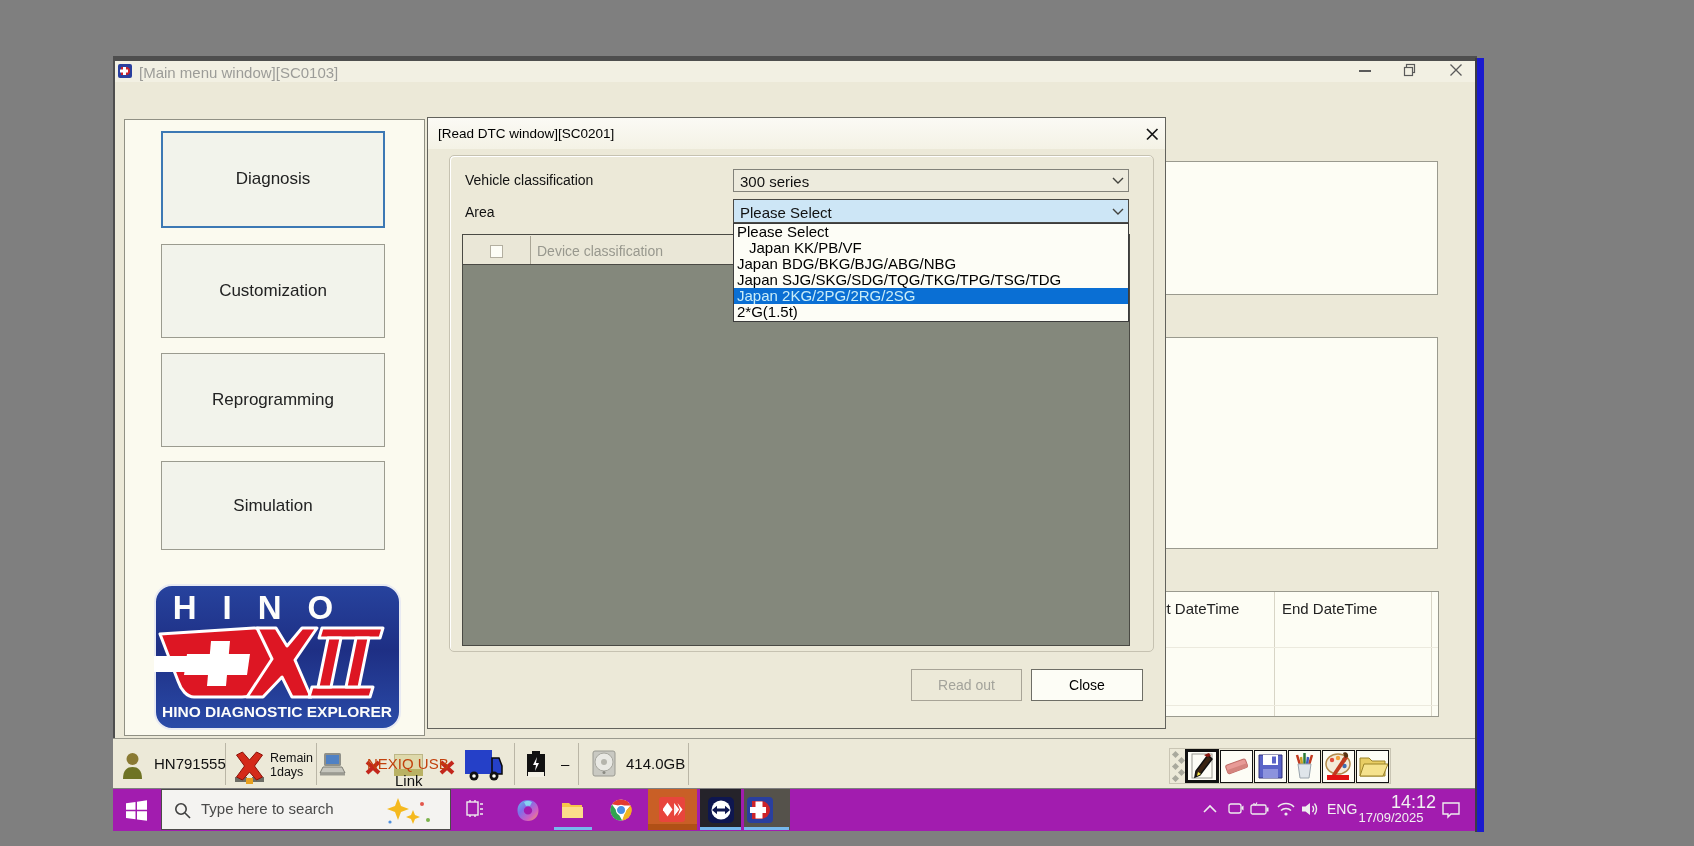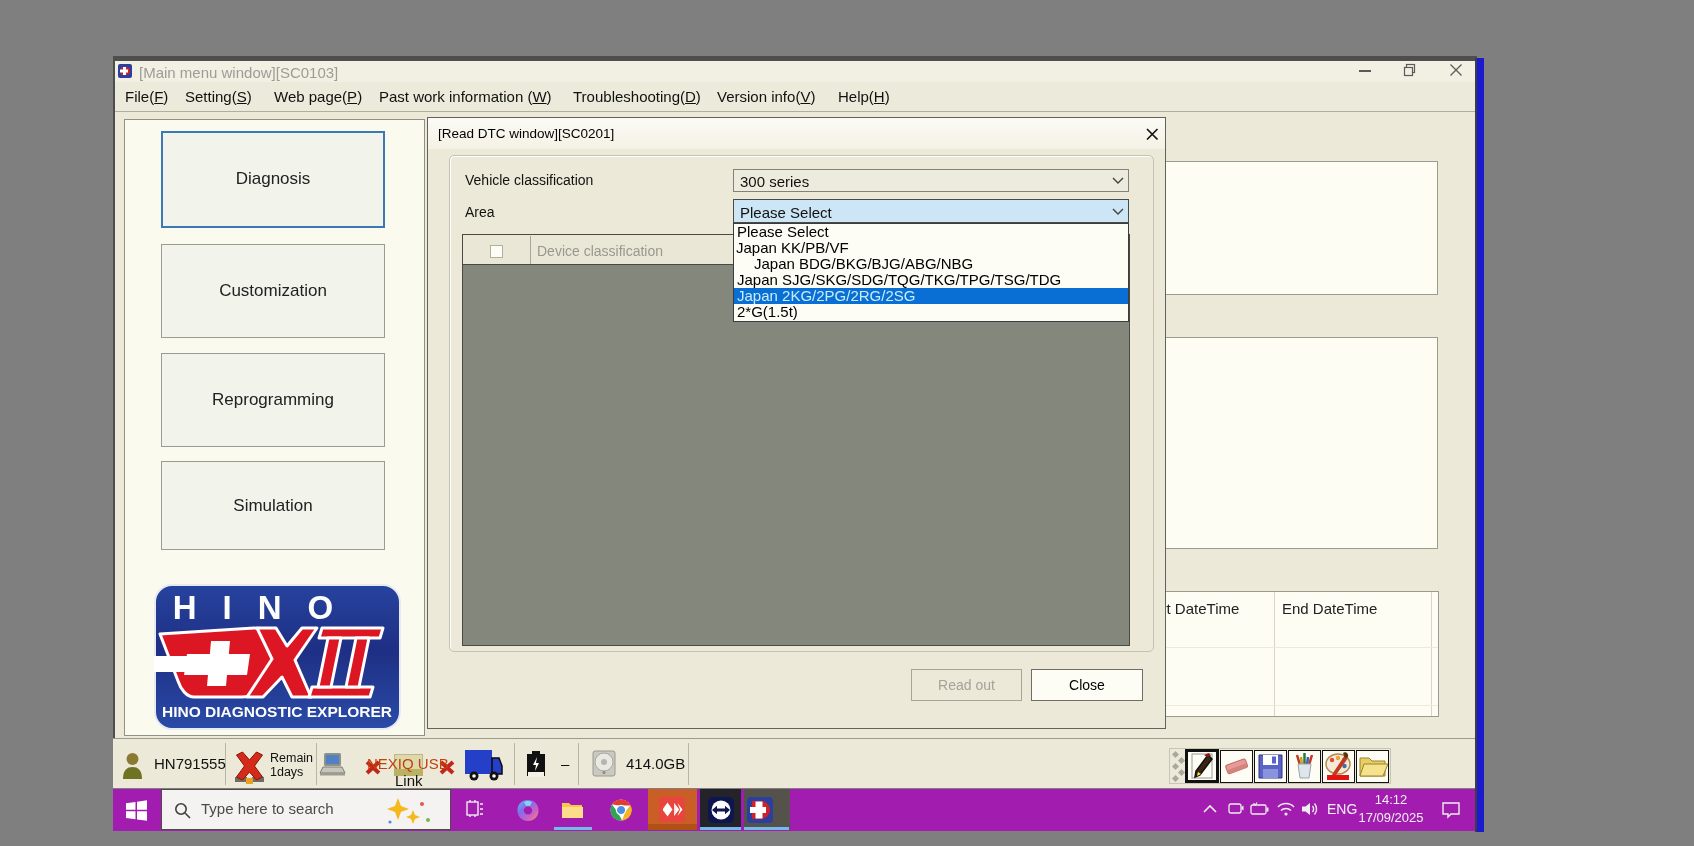--- a/index.html
+++ b/index.html
@@ -25,29 +25,20 @@
     <div class="abs" style="left:1244px;top:9px;width:12px;height:1.5px;background:#5a5a5a;"></div>
     <svg class="abs" style="left:1288px;top:2px;" width="14" height="14">
       <rect x="3.5" y="1.5" width="8" height="8" fill="none" stroke="#5a5a5a" stroke-width="1.2"></rect>
       <rect x="1.5" y="4.5" width="8" height="8" fill="#f2f0e3" stroke="#5a5a5a" stroke-width="1.2"></rect>
     </svg>
     <svg class="abs" style="left:1334px;top:2px;" width="14" height="14">
       <path d="M1.5 1.5 L12.5 12.5 M12.5 1.5 L1.5 12.5" stroke="#5a5a5a" stroke-width="1.3"></path>
     </svg>
   </div>
 
-  <div class="abs" style="left:0;top:21px;width:1362px;height:29px;background:#eceadb;border-bottom:1px solid #b2ae9e;font-size:15px;color:#111;">
-    <span class="abs" style="left:10px;top:6px;">File(<u>F</u>)</span>
-    <span class="abs" style="left:70px;top:6px;">Setting(<u>S</u>)</span>
-    <span class="abs" style="left:159px;top:6px;">Web page(<u>P</u>)</span>
-    <span class="abs" style="left:264px;top:6px;">Past work information (<u>W</u>)</span>
-    <span class="abs" style="left:458px;top:6px;">Troubleshooting(<u>D</u>)</span>
-    <span class="abs" style="left:602px;top:6px;">Version info(<u>V</u>)</span>
-    <span class="abs" style="left:723px;top:6px;">Help(<u>H</u>)</span>
-  </div>
 </div>
 
 <div class="abs bb" style="left:124px;top:119px;width:301px;height:617px;background:#fbfaef;border:1px solid #909084;">
   <div class="abs bb" style="left:36px;top:124px;width:224px;height:94px;background:#f2f3eb;border:1px solid #9b9b8f;text-align:center;line-height:92px;font-size:17px;color:#222;">Customization</div>
   <div class="abs bb" style="left:36px;top:11px;width:224px;height:97px;background:#f2f3eb;border:2px solid #3c78b4;text-align:center;line-height:92px;font-size:17px;color:#222;">Diagnosis</div>
   <div class="abs bb" style="left:36px;top:341px;width:224px;height:89px;background:#f2f3eb;border:1px solid #9b9b8f;text-align:center;line-height:87px;font-size:17px;color:#222;">Simulation</div>
   <div class="abs bb" style="left:36px;top:233px;width:224px;height:94px;background:#f2f3eb;border:1px solid #9b9b8f;text-align:center;line-height:92px;font-size:17px;color:#222;">Reprogramming</div>
 
   <svg class="abs" style="left:29px;top:464px;" width="247" height="146" viewBox="0 0 247 146">
     <defs>
@@ -119,22 +110,22 @@
       <div class="abs" style="left:74px;top:8px;font-size:14px;color:#98988e;">Device classification</div>
     </div>
   </div>
 
 
   <div class="abs bb" style="left:483px;top:551px;width:111px;height:32px;background:#ece9d8;border:1px solid #a8a497;text-align:center;line-height:30px;font-size:14px;color:#a3a39b;">Read out</div>
   <div class="abs bb" style="left:603px;top:551px;width:112px;height:32px;background:#fdfdf6;border:1px solid #6e6e66;text-align:center;line-height:30px;font-size:14px;color:#000;">Close</div>
 
   <div class="abs bb" style="left:305px;top:105px;width:396px;height:99px;background:#fdfdf6;border:1px solid #3c3c3c;font-size:15px;color:#000;">
     <div style="height:16px;line-height:16px;padding-left:3px;">Please Select</div>
-    <div style="height:16px;line-height:16px;padding-left:2px;">Japan KK/PB/VF</div>
-    <div style="height:16px;line-height:16px;padding-left:3px;margin-left:17px;">Japan BDG/BKG/BJG/ABG/NBG</div>
+    <div style="height:16px;line-height:16px;padding-left:15px;">Japan KK/PB/VF</div>
+    <div style="height:16px;line-height:16px;padding-left:3px;">Japan BDG/BKG/BJG/ABG/NBG</div>
     <div style="height:16px;line-height:16px;padding-left:3px;">Japan SJG/SKG/SDG/TQG/TKG/TPG/TSG/TDG</div>
     <div style="height:16px;line-height:16px;padding-left:3px;background:#0a6fd4;color:#c9edf8;">Japan 2KG/2PG/2RG/2SG</div>
     <div style="height:16px;line-height:16px;padding-left:3px;">2*G(1.5t)</div>
   </div>
 </div>
 
 <div class="abs bb" style="left:113px;top:738px;width:1364px;height:50px;background:#ece9d8;border-top:1px solid #9a9a8e;padding-left:24px;">
 
   <div class="abs" style="left:112px;top:4px;width:1px;height:42px;background:#bab6a6;"></div>
   <div class="abs" style="left:203px;top:4px;width:1px;height:42px;background:#bab6a6;"></div>
@@ -375,21 +366,21 @@
   <svg class="abs" style="left:1163px;top:12px;" width="20" height="15">
     <path d="M2 6 A11 11 0 0 1 18 6" fill="none" stroke="#eee" stroke-width="1.5"></path>
     <path d="M5 9.5 A7 7 0 0 1 15 9.5" fill="none" stroke="#eee" stroke-width="1.5"></path>
     <circle cx="10" cy="13" r="1.6" fill="#eee"></circle>
   </svg>
   <svg class="abs" style="left:1188px;top:12px;" width="20" height="16">
     <path d="M1 5.5 h3.5 L9 2 V14 L4.5 10.5 H1 Z" fill="#eee"></path>
     <path d="M11.5 5 A5 5 0 0 1 11.5 11 M13.5 2.5 A8.5 8.5 0 0 1 13.5 13.5" fill="none" stroke="#eee" stroke-width="1.4"></path>
   </svg>
   <div class="abs" style="left:1214px;top:12px;font-size:14px;color:#f2f2f2;">ENG</div>
-  <div class="abs" style="left:1233px;top:3px;width:90px;text-align:center;font-size:13px;color:#f2f2f2;">14:12</div>
+  <div class="abs" style="left:1233px;top:3px;width:90px;text-align:right;font-size:18px;color:#f2f2f2;">14:12</div>
   <div class="abs" style="left:1233px;top:21px;width:90px;text-align:center;font-size:13px;color:#f2f2f2;">17/09/2025</div>
   <svg class="abs" style="left:1328px;top:12px;" width="20" height="18">
     <path d="M2 2 h16 v11 h-8 l-3 3 v-3 h-5 z" fill="none" stroke="#eee" stroke-width="1.4"></path>
   </svg>
 </div>
 
 <div class="abs" style="left:1475px;top:58px;width:2px;height:774px;background:#3c3c44;"></div>
 <div class="abs" style="left:1477px;top:58px;width:7px;height:774px;background:#1a1ace;"></div>
 
 </body></html>

